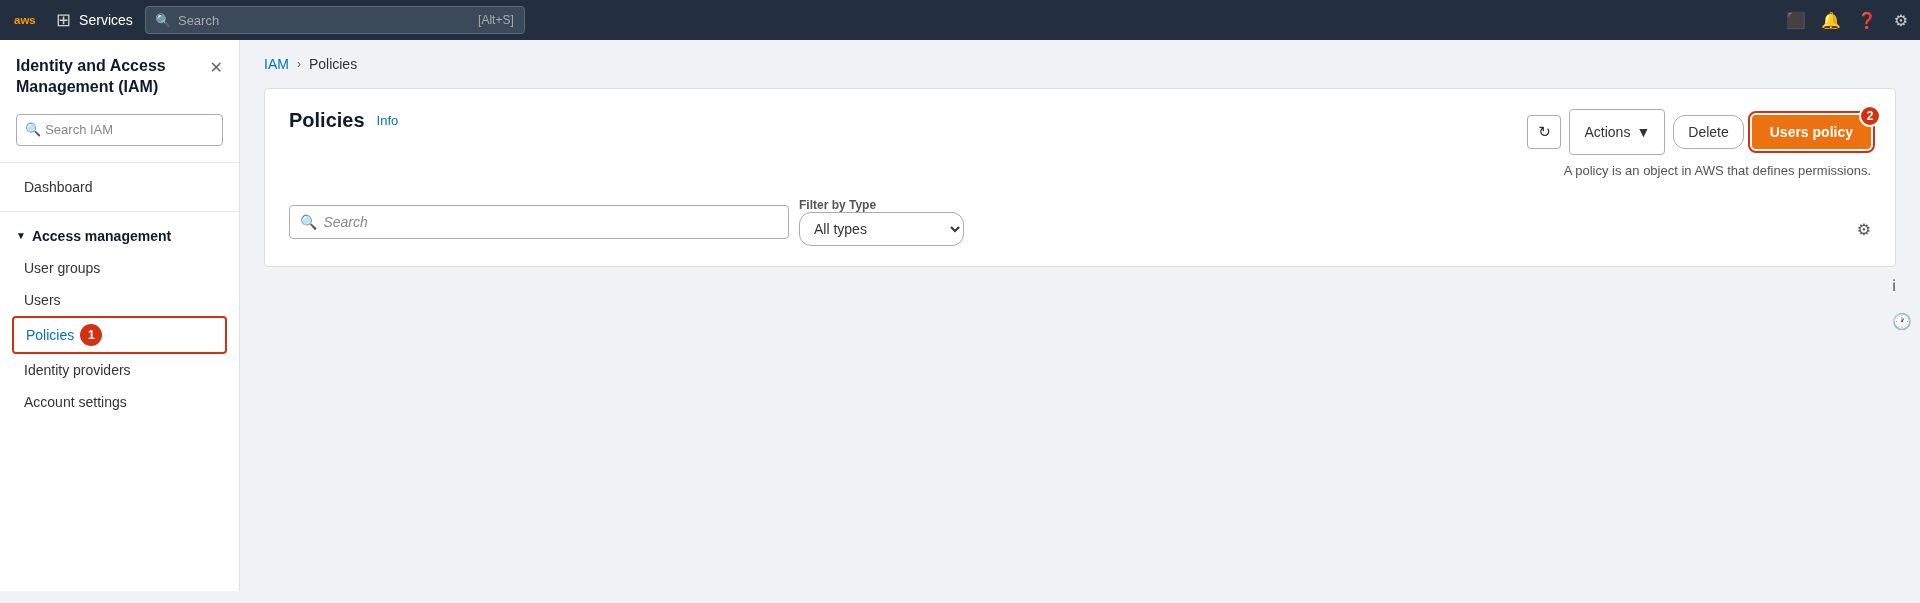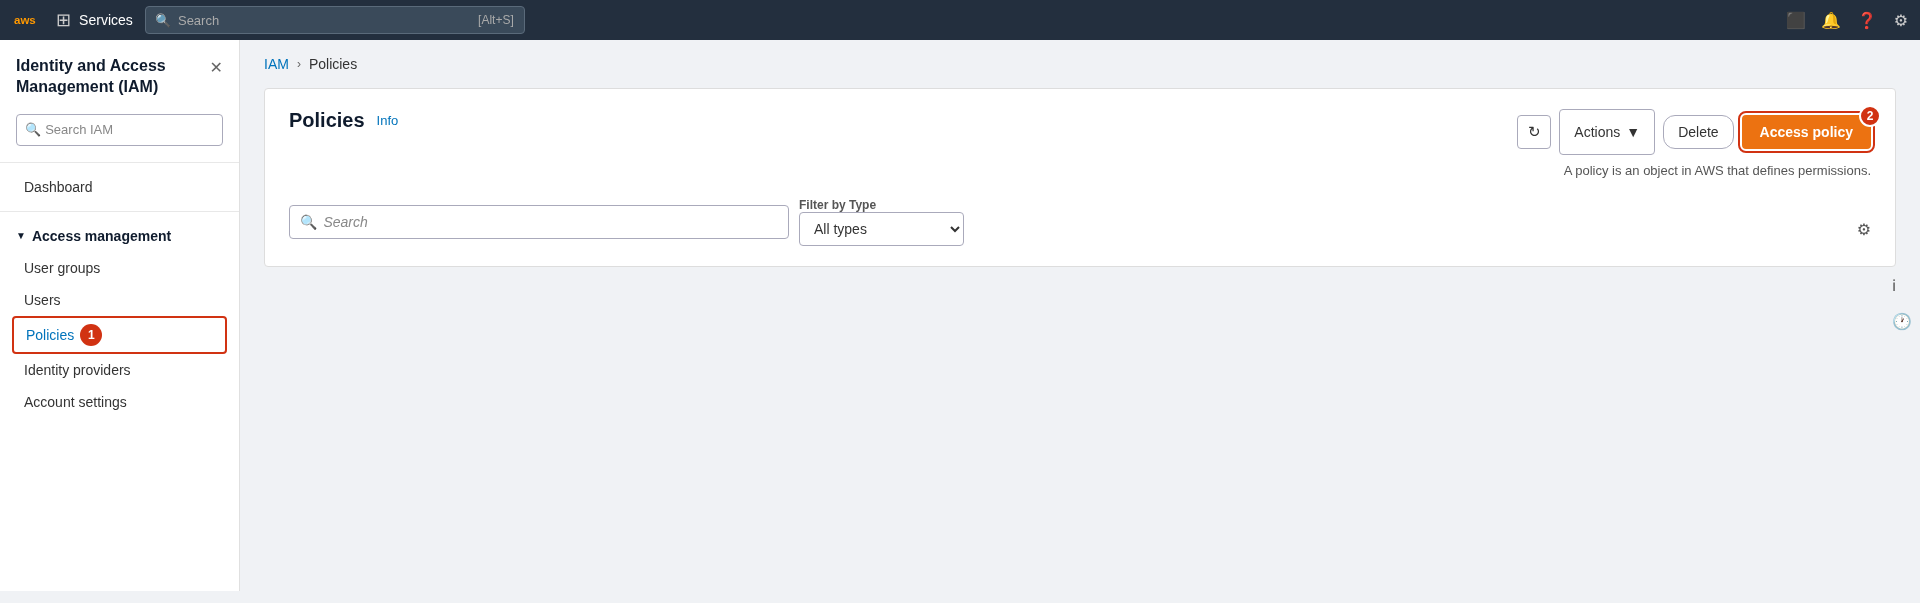--- a/index.html
+++ b/index.html
@@ -340,21 +340,21 @@
       width: 100%;
     }
     .search-input-wrap input::placeholder { color: #888; font-style: italic; }
     .search-input-wrap .si { color: #666; margin-right: 6px; font-size: 14px; }
     .filter-type-select-wrap {
       display: flex;
       flex-direction: column;
     }
     .filter-type-select {
       border: 1px solid #aab;
-      border-radius: 4px;
+      border-radius: 12px;
       height: 34px;
       padding: 0 10px;
       font-size: 14px;
       color: #333;
       background: #fff;
       cursor: pointer;
       min-width: 160px;
     }
     .settings-icon-btn {
       margin-left: auto;
@@ -467,21 +467,21 @@
           <a class="info-link">Info</a>
         </div>
         <div class="policies-header-right">
           <button class="btn-refresh">↻</button>
           <button class="btn-actions">
             <span>Actions</span>
             <span>▼</span>
           </button>
           <button class="btn-delete">Delete</button>
           <button class="btn-create-policy create-policy-highlight">
-            <span>Access policy</span>
+            <span>Users policy</span>
             <span class="step-badge">2</span>
           </button>
         </div>
       </div>
 
       <p class="policies-desc">A policy is an object in AWS that defines permissions.</p>
 
       <div class="filter-row">
         <div class="filter-controls">
           <div class="search-input-wrap">

